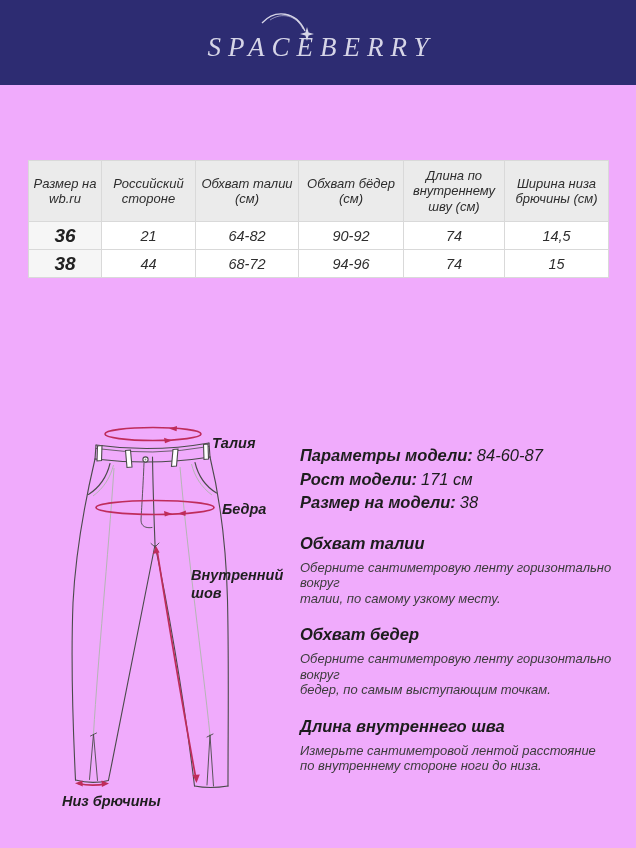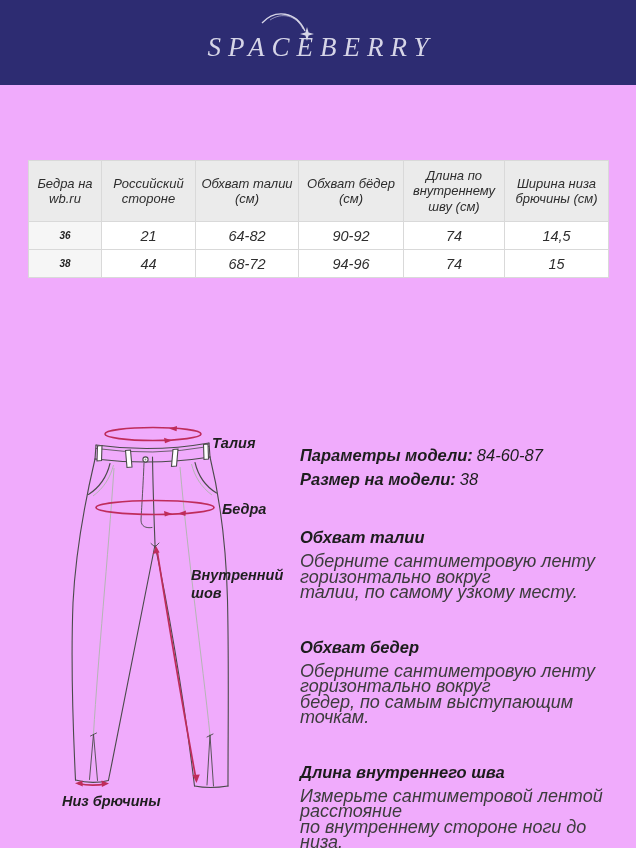--- a/index.html
+++ b/index.html
@@ -10,35 +10,35 @@
   .header{position:absolute;left:0;top:0;width:636px;height:85px;background:#2d2c72;}
   .logo-wrap{position:absolute;left:0;top:0;width:636px;height:85px;display:flex;align-items:center;justify-content:center;}
   .logo-text{font-family:"Liberation Serif", serif;font-weight:400;font-size:27px;letter-spacing:7px;color:#d6d5e7;margin-right:-7px;padding-top:10px;}
   .comet{position:absolute;left:252px;top:6px;}
 
   
   table.size{position:absolute;left:28px;top:160px;border-collapse:collapse;table-layout:fixed;width:580px;}
   table.size th, table.size td{border:1px solid #d9d9d9;text-align:center;vertical-align:middle;}
   table.size th{background:#ebebeb;font-weight:400;font-size:13px;line-height:15.5px;color:#2d2d2d;height:56px;padding:2px 4px;}
   table.size td{font-size:14.5px;color:#2e2e2e;height:27px;padding:0 4px;background:#ffffff;}
-  table.size td.first{background:#f6f6f6;font-weight:700;font-size:10px;color:#222;}
+  table.size td.first{background:#f6f6f6;font-weight:700;font-size:19px;color:#222;}
 
   
   .diagram{position:absolute;left:40px;top:418px;}
   .diagram text{font-family:"Liberation Sans", sans-serif;font-weight:700;font-size:14.5px;fill:#1f1f1f;}
 
   
   .right-col{position:absolute;left:300px;top:444px;width:322px;}
   .model-line{font-size:16.5px;line-height:23.5px;color:#1e1e1e;}
   .model-line .lbl{font-weight:700;text-align:right;}
   .model-line .val{font-weight:400;margin-left:4px;margin-top:7px;}
-  .section{margin-top:37px;}
+  .section{margin-top:19px;}
   .section:first-of-type{margin-top:30px;}
   .section-title{font-size:16.5px;font-weight:700;color:#1c1c1c;margin:0 0 7px 0;}
-  .section-text{font-size:18px;line-height:15.5px;color:#3c3c3c;white-space:pre-line;margin:0;}
+  .section-text{font-size:13px;line-height:15.5px;color:#3c3c3c;white-space:pre-line;margin:0;}
 </style>
 </head>
 <body>
 
 <div class="page">
 
   <div class="header">
     <svg class="comet" width="70" height="42" viewBox="0 0 70 42">
       <path d="M10,17 C23,3 44,5 53,25" fill="none" stroke="#d6d5e7" stroke-width="1.3"></path>
       <path d="M18,14 C30,6 44,9 51,23" fill="none" stroke="#d6d5e7" stroke-width="0.8" opacity="0.75"></path>
@@ -53,21 +53,21 @@
     <colgroup>
       <col style="width:73px">
         <col style="width:94px">
         <col style="width:103px">
       <col style="width:105px">
         <col style="width:101px">
         <col style="width:104px">
     </colgroup>
     <tbody>
         <tr>
-      <th>Бедра на wb.ru</th>
+      <th>Размер на wb.ru</th>
       <th>Российский стороне</th>
       <th>Обхват талии (см)</th>
       <th>Обхват бёдер (см)</th>
       <th>Длина по внутреннему шву (см)</th>
       <th>Ширина низа брючины (см)</th>
     </tr>
     <tr>
       <td class="first">36</td>
       <td>21</td>
       <td>64-82</td>
@@ -154,20 +154,23 @@
     <text x="151" y="162">Внутренний</text>
     <text x="151" y="179.5">шов</text>
     <text x="22" y="388">Низ брючины</text>
   </svg>
 
   <div class="right-col">
     <div class="model-line">
       <span class="lbl">Параметры модели:</span><span class="val">84-60-87</span>
     </div>
     <div class="model-line">
+      <span class="lbl">Рост модели:</span><span class="val">171 см</span>
+    </div>
+    <div class="model-line">
       <span class="lbl">Размер на модели:</span><span class="val">38</span>
     </div>
 
     <div class="section">
       <p class="section-title">Обхват талии</p>
       <p class="section-text">Оберните сантиметровую ленту горизонтально вокруг
 талии, по самому узкому месту.</p>
     </div>
     <div class="section">
       <p class="section-title">Обхват бедер</p>

